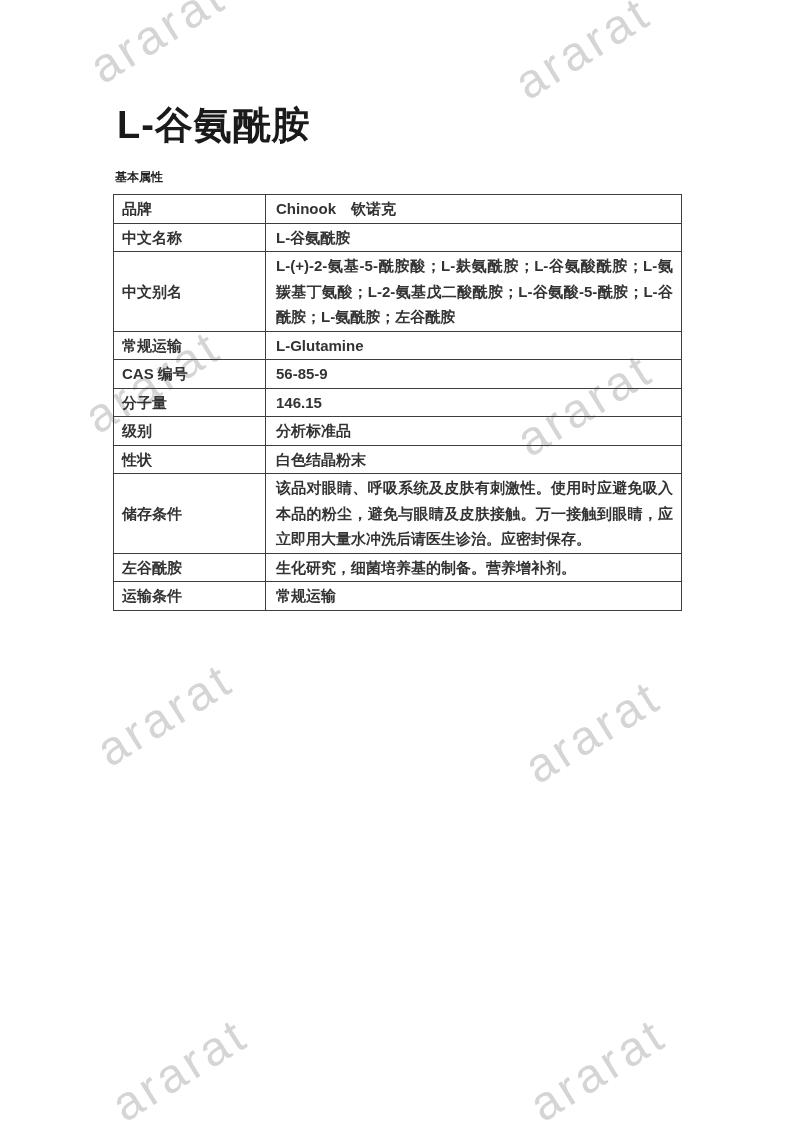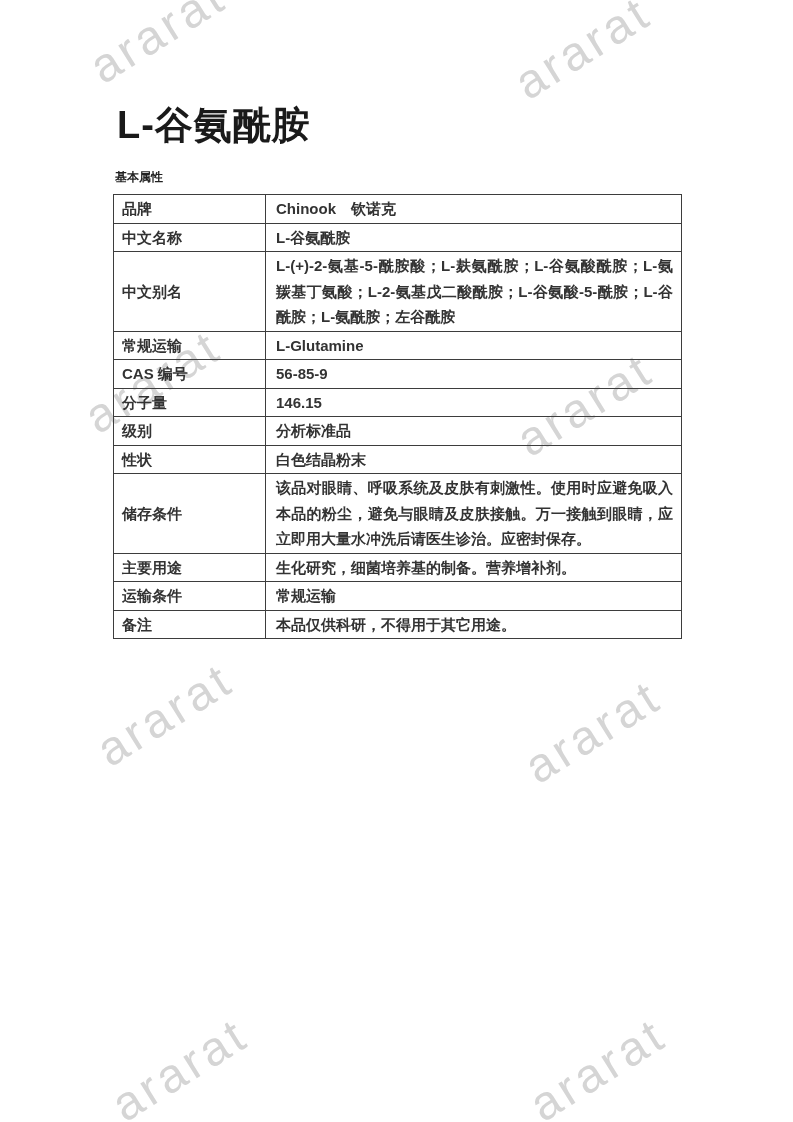--- a/index.html
+++ b/index.html
@@ -136,28 +136,24 @@
   </tr>
           <tr>
     <td class="label-cell">性状</td>
     <td class="value-cell">白色结晶粉末</td>
   </tr>
           <tr>
     <td class="label-cell">储存条件</td>
     <td class="value-cell">该品对眼睛、呼吸系统及皮肤有刺激性。使用时应避免吸入本品的粉尘，避免与眼睛及皮肤接触。万一接触到眼睛，应立即用大量水冲洗后请医生诊治。应密封保存。</td>
   </tr>
           <tr>
-    <td class="label-cell">主要用途</td>
+    <td class="label-cell">左谷酰胺</td>
     <td class="value-cell">生化研究，细菌培养基的制备。营养增补剂。</td>
   </tr>
           <tr>
     <td class="label-cell">运输条件</td>
     <td class="value-cell">常规运输</td>
-  </tr>
-          <tr>
-    <td class="label-cell">备注</td>
-    <td class="value-cell">本品仅供科研，不得用于其它用途。</td>
   </tr>
         </tbody>
     </table>
   </div>
 
 </div>
 
 </body></html>

